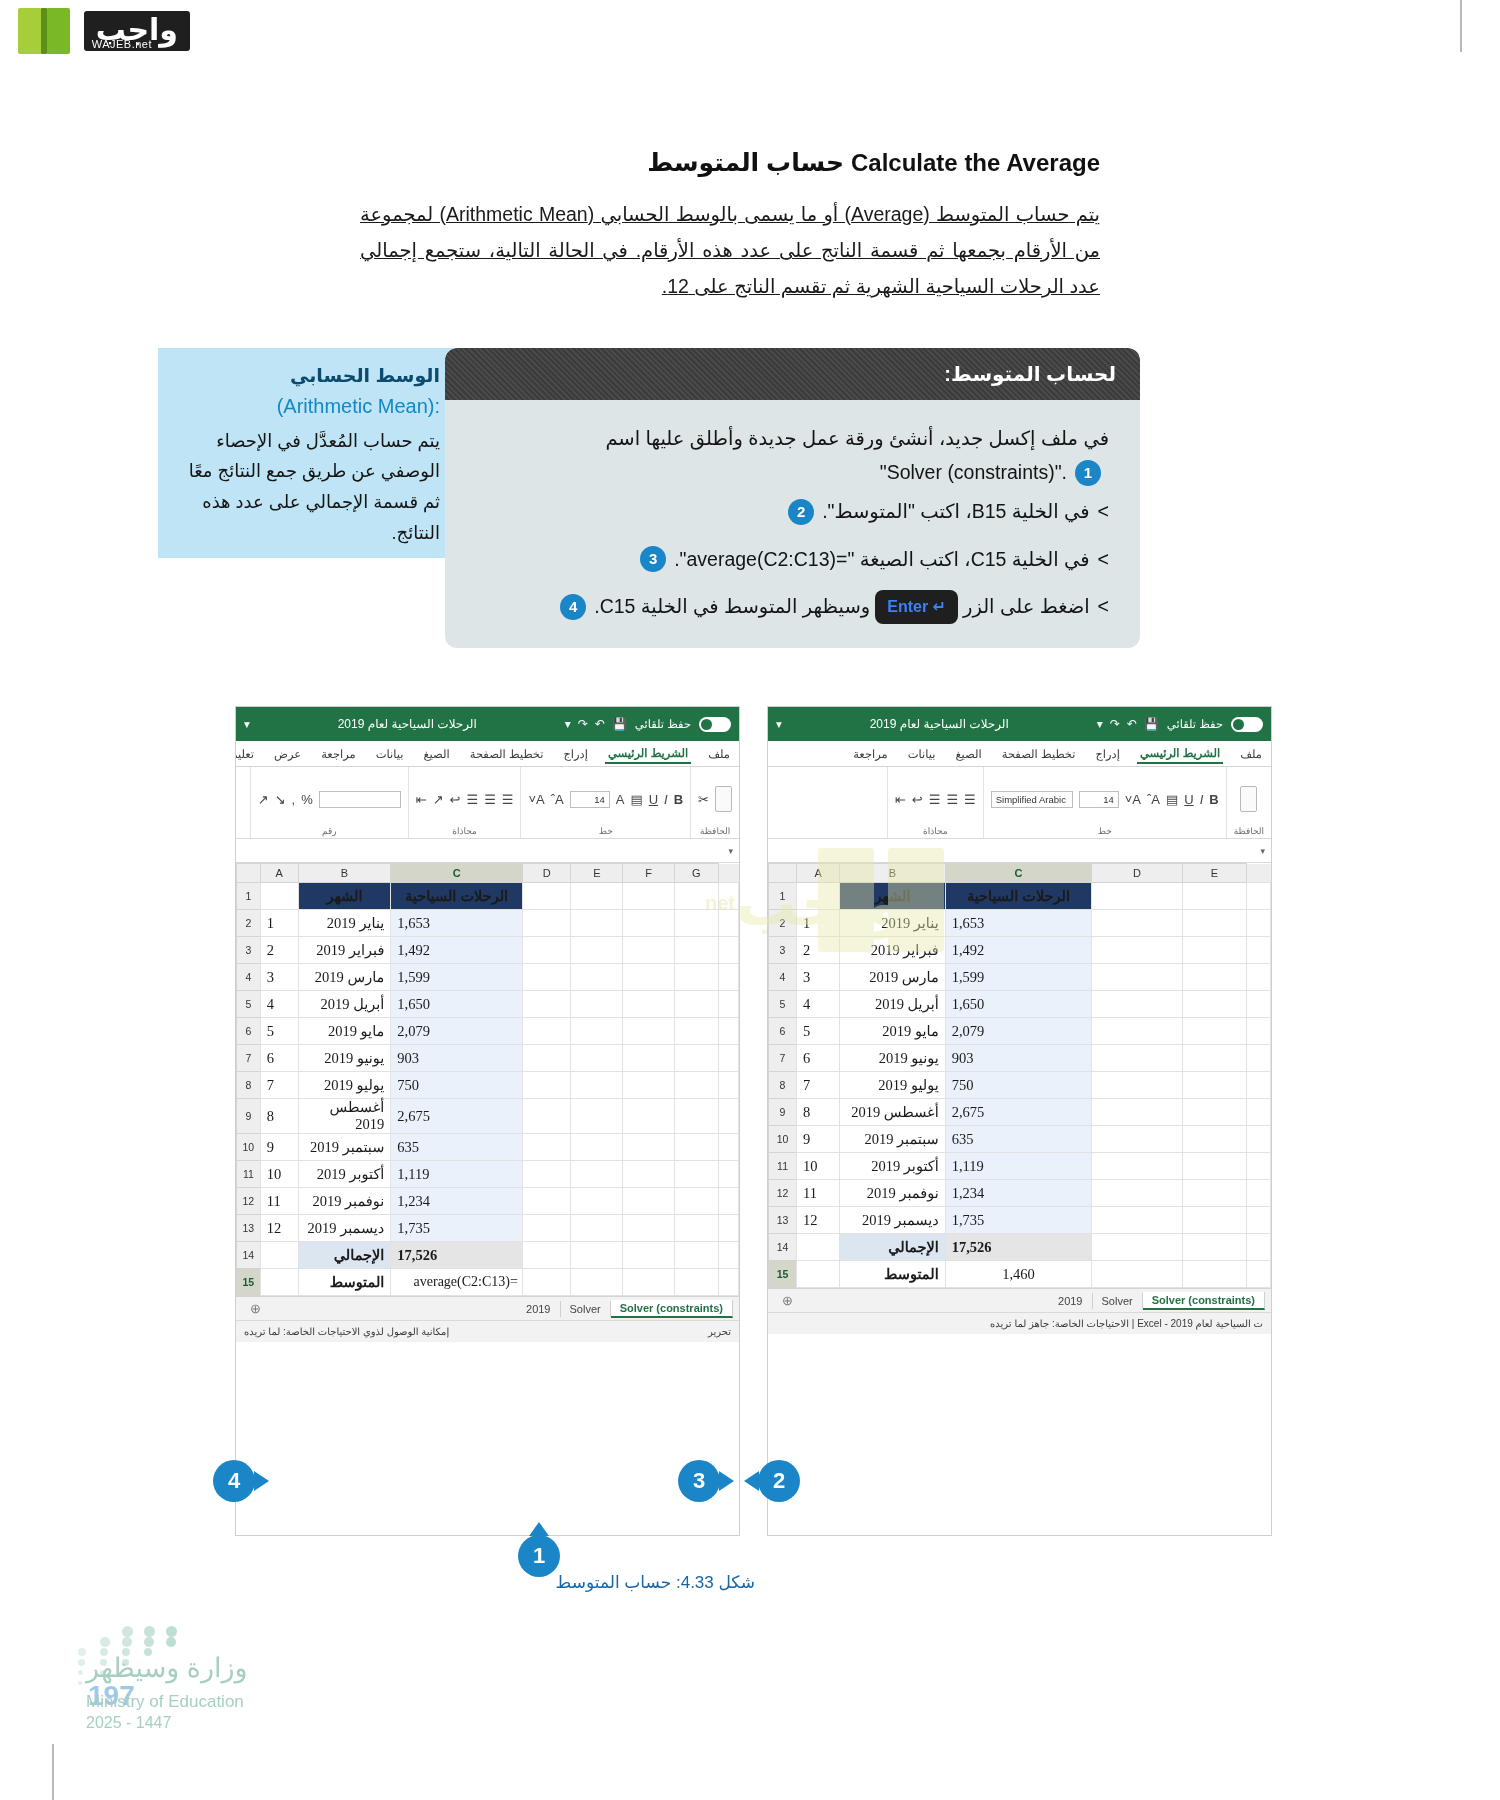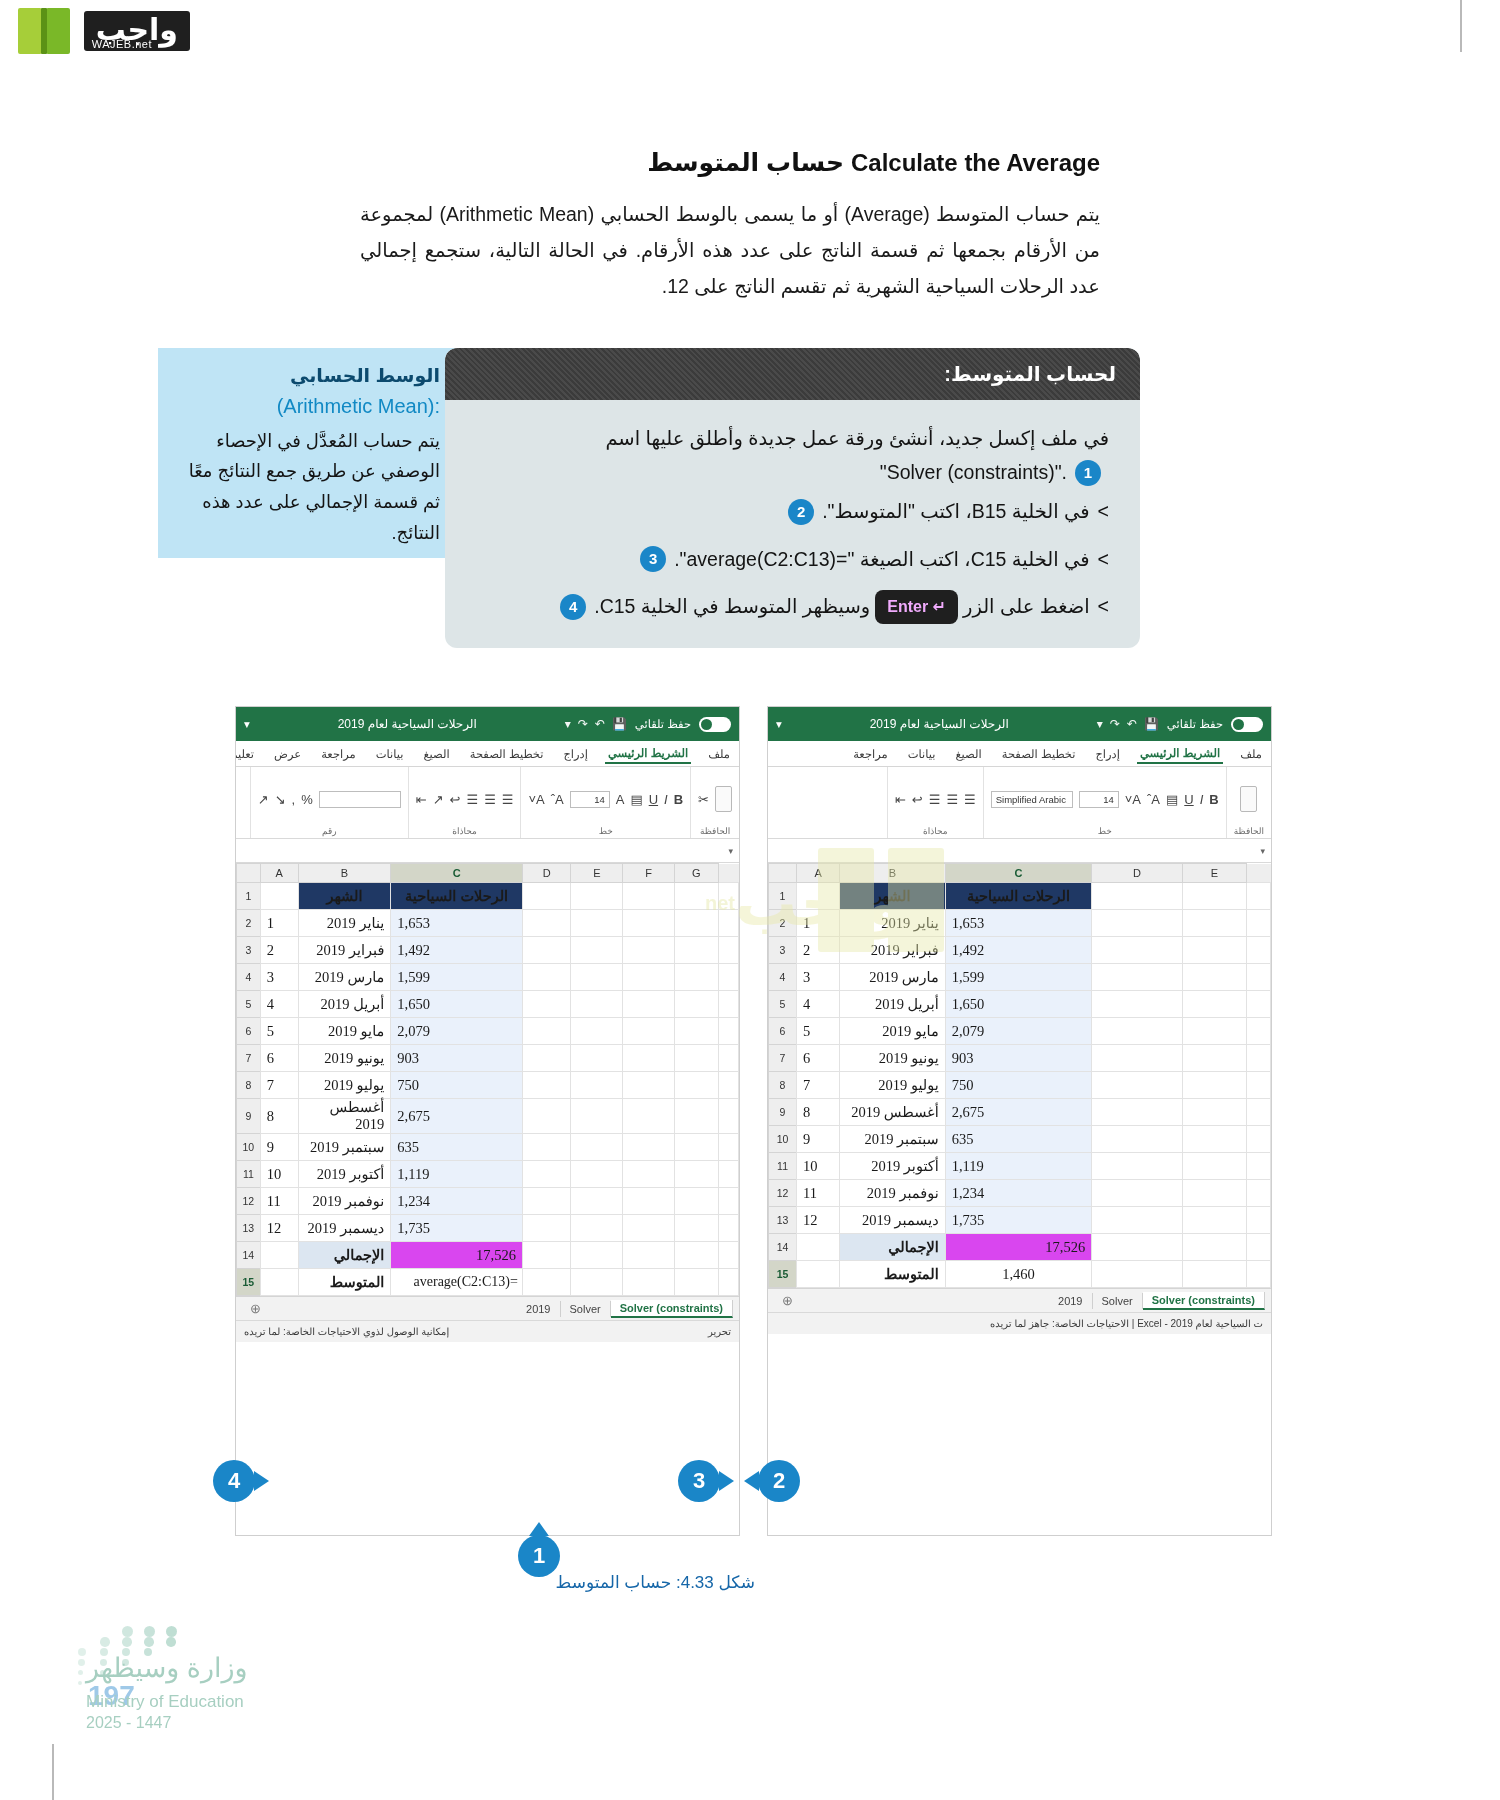--- a/index.html
+++ b/index.html
@@ -62,21 +62,21 @@
     text-align: right;
     font-size: 25px; font-weight: bold; color: #111111;
     direction: rtl;
   }
   .heading .en { font-size: 24px; }
 
   .intro {
     position: absolute; right: 400px; top: 196px; width: 740px;
     text-align: justify; text-align-last: right;
     direction: rtl;
-    font-size: 19.5px; line-height: 1.85; color: #1a1a1a;
+    font-size: 19.5px; line-height: 1.85; color: #1a1a1a; text-decoration: underline;
   }
 
   
   .sidenote {
     position: absolute; left: 158px; top: 348px;
     width: 300px; height: 210px;
     background: #bfe4f5;
     padding: 14px 18px 10px 18px;
     direction: rtl; text-align: right;
   }
@@ -123,21 +123,21 @@
     flex: 0 0 auto;
     width: 26px; height: 26px; border-radius: 50%;
     background: #1a86c8; color: #fff;
     font-size: 15px; font-weight: bold;
     display: inline-flex; align-items: center; justify-content: center;
     margin: 0 8px; vertical-align: middle;
   }
   .bullet-gt { margin-left: 8px; color: #111; }
   .enter-key {
     display: inline-flex; align-items: center; gap: 5px;
-    background: #1f1f1f; color: #f0abfc;
+    background: #1f1f1f; color: #3b82f6;
     border-radius: 8px; padding: 3px 12px 4px 12px;
     font-size: 16px; font-weight: bold; direction: ltr;
     margin: 0 5px; vertical-align: middle;
   }
 
   
   .watermark {
     position: absolute; left: 640px; top: 838px;
     width: 330px; height: 130px;
     opacity: 0.42; pointer-events: none; z-index: 5;
@@ -263,21 +263,21 @@
   }
   td.num { text-align: left; padding-left: 14px; }
   td.mon { text-align: right; padding-right: 10px; margin-top: 23px; }
   td.selcol { background: #eaf1fb; }
   td.totlabel {
     background: #dce6f1; font-weight: bold; text-align: right;
     padding-right: 10px; border: 1px solid #8a8a8a;
     font-family: "Liberation Sans", sans-serif; font-size: 13.5px;
   }
   td.totval {
-    background: #d946ef; font-weight: normal; text-align: right;
+    background: #e5e5e5; font-weight: bold; text-align: left;
     border: 1px solid #8a8a8a; font-size: 15px;
   }
   td.avglabel {
     font-weight: bold; text-align: right; padding-right: 10px;
     font-family: "Liberation Sans", sans-serif; font-size: 13.5px;
   }
   td.avgval {
     border: 2px solid #217346; text-align: center; font-size: 15px;
   }
   td.avgval.formula { text-align: right; padding-right: 4px; font-size: 14px; }

